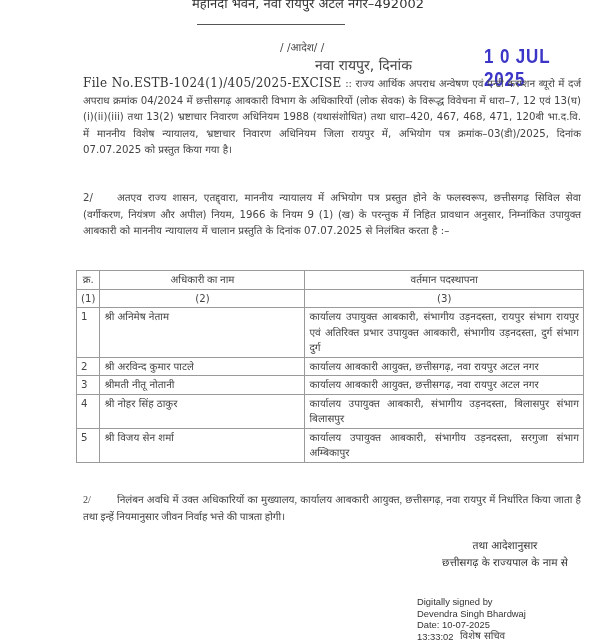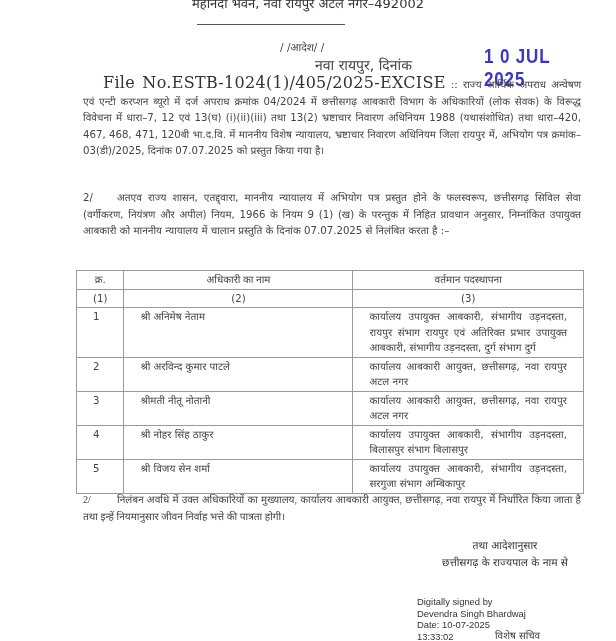--- a/index.html
+++ b/index.html
@@ -16,40 +16,40 @@
   .stamp {
     top: 45px; left: 484px; font-family: "Liberation Sans", sans-serif;
     font-size: 20px; font-weight: bold; color: #3b36c8; letter-spacing: 1px;
     transform: scaleX(0.85); transform-origin: left top;
   }
   .para {
     left: 83px; width: 498px; font-size: 10.2px; line-height: 16.6px;
     text-align: justify; color: #444;
   }
   .p1 { top: 75px; }
-  .p1 .file { font-family: "DejaVu Serif", serif; font-size: 16px; color: #333; letter-spacing: 0.3px; margin-left: 20px; }
+  .p1 .file { font-family: "DejaVu Serif", serif; font-size: 12px; color: #333; letter-spacing: 0.3px; }
   .p2 { top: 190px; text-indent: 0; }
   .p3 { top: 492px; font-family: Liberation Serif, serif; }
   .num { display: inline-block; width: 34px; }
   table.off {
     position: absolute; top: 270px; left: 76px; width: 508px;
     border-collapse: collapse; font-size: 10.2px; color: #444;
   }
   table.off td, table.off th {
-    border: 1px solid #9a9a9a; padding: 1px 16px; vertical-align: top;
+    border: 1px solid #9a9a9a; padding: 1px 4px; vertical-align: top;
     font-weight: normal; line-height: 15.5px;
   }
   table.off th { text-align: center; }
   .c1 { width: 14px; }
   .c2 { width: 196px; font-family: Liberation Serif, serif; }
   .c3 { text-align: justify; }
   .center { text-align: center; }
   .gov { top: 537px; left: 415px; width: 180px; text-align: center; font-size: 10.5px; line-height: 17px; color: #333; }
   .sig { top: 583px; left: 417px; font-family: "Liberation Sans", sans-serif; font-size: 9.4px; line-height: 11.6px; color: #333; margin-top: 13px; }
-  .desig { top: 628px; left: 460px; font-size: 10px; color: #444; margin-left: 35px; }
+  .desig { top: 628px; left: 460px; font-size: 10px; color: #444; }
 </style>
 </head>
 <body>
 
 <div class="abs addr">महानदी भवन, नवा रायपुर अटल नगर–492002</div>
 <div class="abs rule"></div>
 <div class="abs order">/ /आदेश/ /</div>
 <div class="abs place">नवा रायपुर, दिनांक</div>
 <div class="abs stamp">1 0 JUL 2025</div>
 

